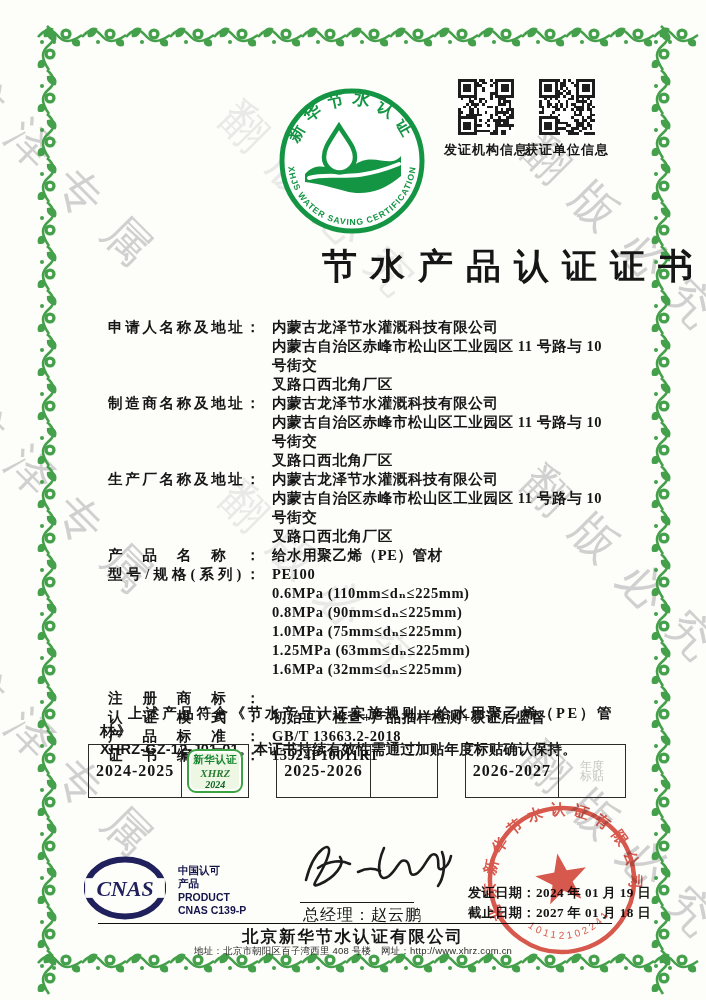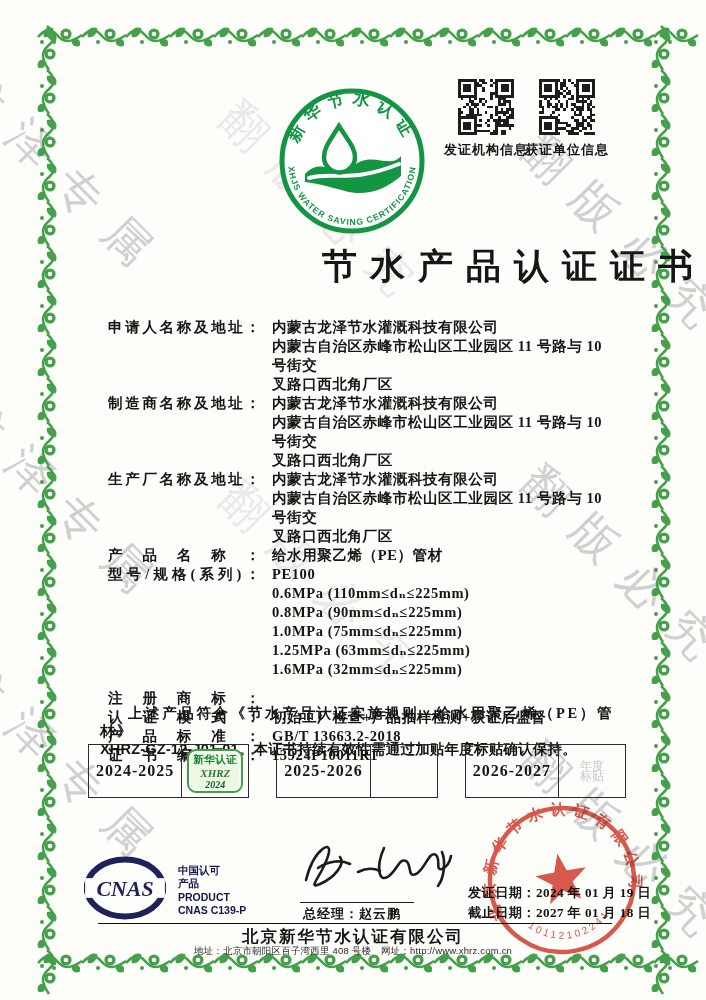--- a/index.html
+++ b/index.html
@@ -58,21 +58,21 @@
   .sticker .s2{font-size:11px;font-style:italic;font-weight:700;color:#2c7a33}
   .sticker .s3{font-size:10px;font-style:italic;font-weight:800;color:#0f5f26}
   .ph{font-size:12px;line-height:10px;color:#9a9a9a;opacity:.55;text-align:center}
   
   .cnas-logo{position:absolute;z-index:2;left:84px;top:856px}
   .cnas-text{position:absolute;z-index:2;left:178px;top:864px;
       font-family:"Liberation Sans","DejaVu Sans",sans-serif;
       font-size:10.5px;font-weight:700;line-height:13.4px;color:#14144a}
   .sig{position:absolute;z-index:2;left:292px;top:830px}
   .sig-rule{position:absolute;z-index:2;left:300px;top:902px;width:114px;border-top:1.5px solid #1a1a1a}
-  .signer{position:absolute;z-index:2;left:303px;top:905px;font-size:13px;font-weight:700;letter-spacing:1px}
+  .signer{position:absolute;z-index:2;left:303px;top:905px;font-size:16px;font-weight:400;letter-spacing:1px}
   .dates{position:absolute;z-index:3;left:468px;top:883px;font-size:13.2px;font-weight:700;line-height:20px;letter-spacing:.4px}
   .hr-main{position:absolute;z-index:2;left:98px;top:923px;width:514px;border-top:1.6px solid #101010}
   .company{position:absolute;z-index:2;left:0;right:0;top:926px;text-align:center;
       font-size:16.5px;font-weight:800;letter-spacing:2px}
   .addr{position:absolute;z-index:2;left:0;right:0;top:945px;text-align:center;
       font-family:"Liberation Sans","DejaVu Sans",sans-serif;font-size:9.5px;color:#2a2a2a;letter-spacing:.2px}
   .stamp{position:absolute;z-index:4;left:482px;top:800px;opacity:.85;
       transform:rotate(-10deg);mix-blend-mode:multiply}
   .hidden-defs{position:absolute;width:0;height:0}
 </style>

